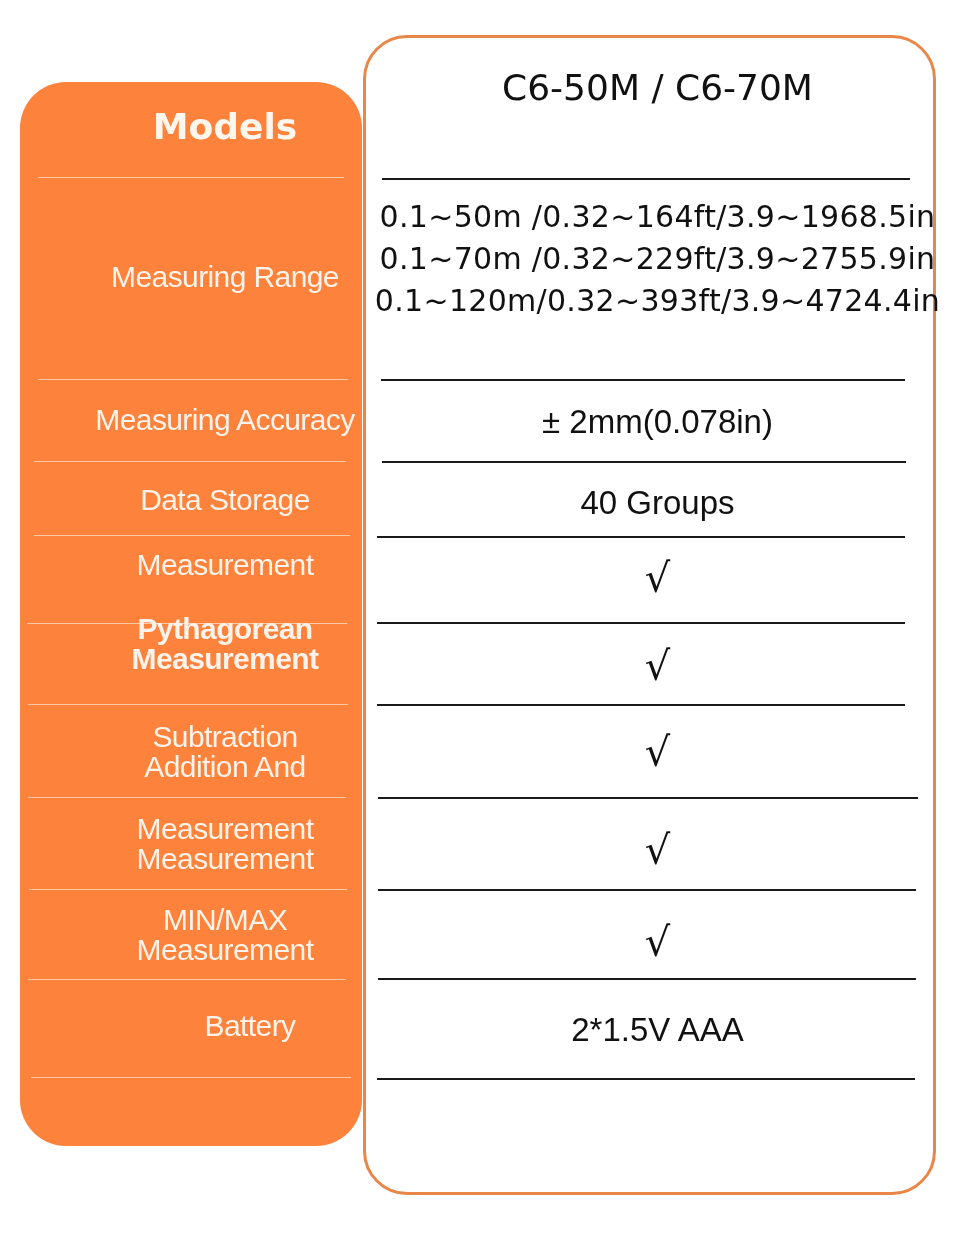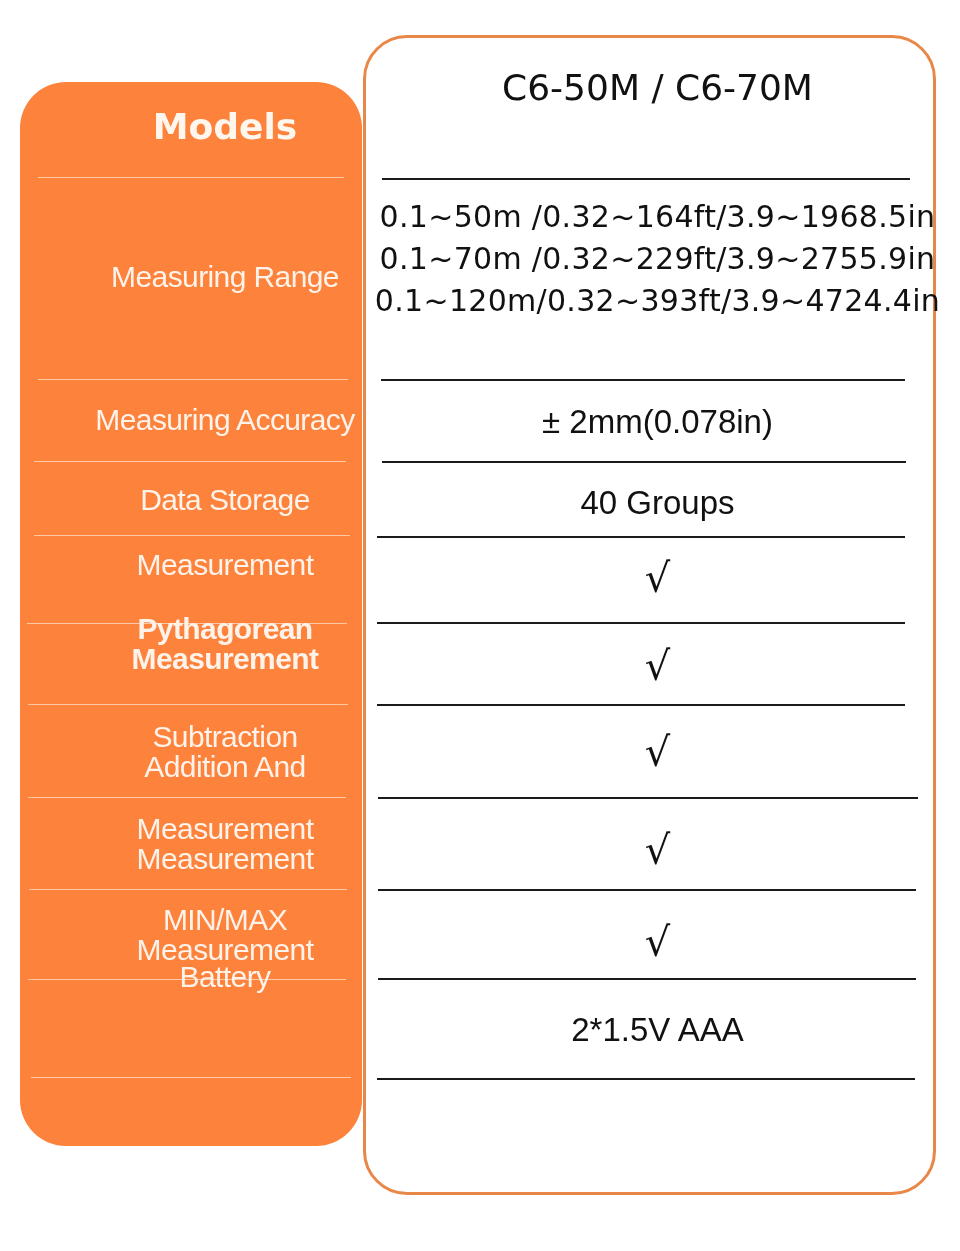--- a/index.html
+++ b/index.html
@@ -96,16 +96,16 @@
 <div class="rsep" style="left:378px;width:538px;top:889px;"></div>
 
 <div class="lbl" style="top:905px;">
   <div>MIN/MAX</div>
   <div>Measurement</div>
 </div>
 <div class="val check" style="top:922px;">√</div>
 <div class="lsep" style="left:28px;width:318px;top:979px;"></div>
 <div class="rsep" style="left:378px;width:538px;top:978px;"></div>
 
-<div class="lbl" style="top:962px;">Battery</div>
+<div class="lbl" style="top:1011px;padding-left:25px;">Battery</div>
 <div class="val plain" style="top:1011px;">2*1.5V AAA</div>
 <div class="lsep" style="left:31px;width:320px;top:1077px;"></div>
 <div class="rsep" style="left:377px;width:538px;top:1078px;"></div>
 
 </body></html>

